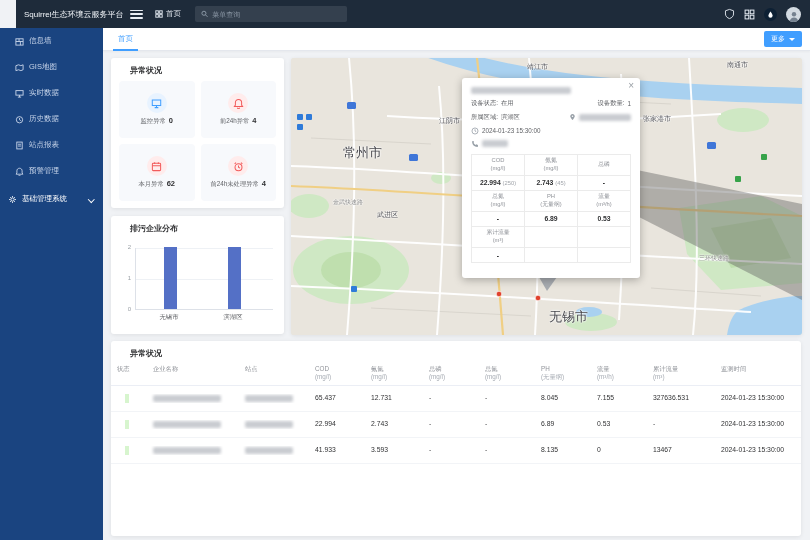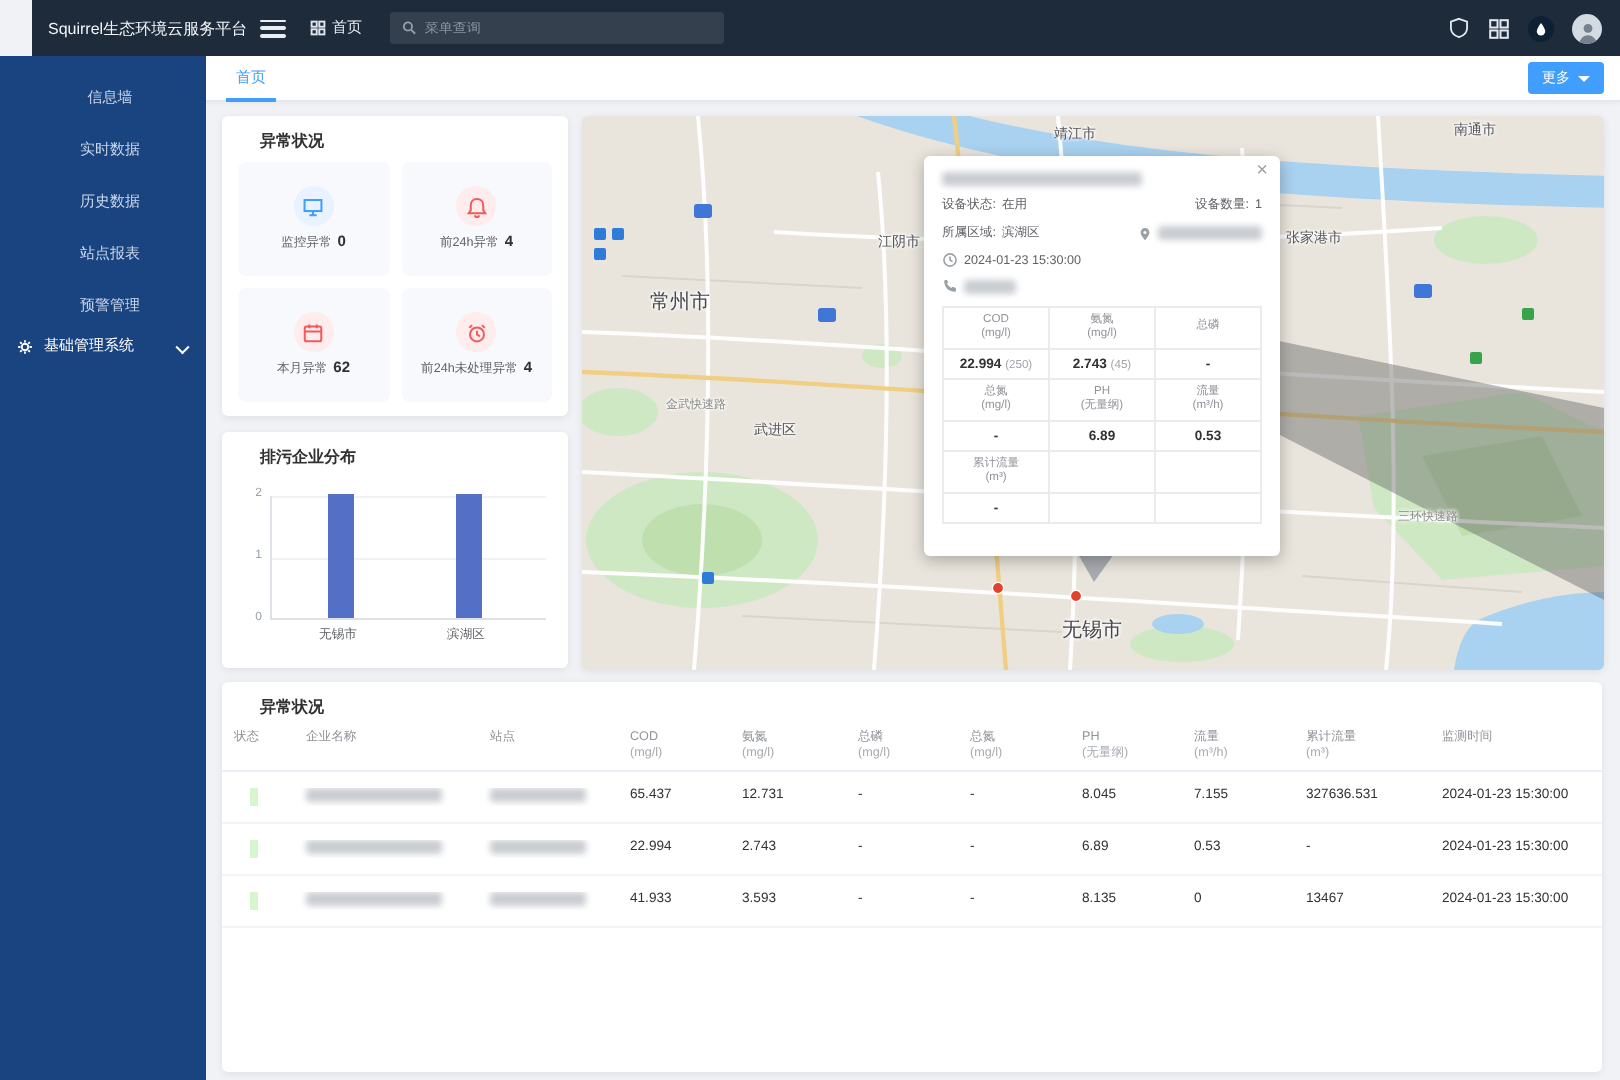--- a/index.html
+++ b/index.html
@@ -5,32 +5,32 @@
   *{margin:0;padding:0;box-sizing:border-box;}
   body{font-family:"Liberation Sans","DejaVu Sans",sans-serif;background:#fff;}
   #app{position:relative;width:810px;height:540px;background:#f0f2f5;overflow:hidden;color:#303133;}
 
   
   #hdr{position:absolute;left:16px;top:0;width:810px;height:28px;background:#1e2b3a;display:flex;align-items:center;color:#fff;}
   .logo{width:106px;padding-left:8px;font-size:8px;white-space:nowrap;color:#f2f6fa;}
   .hamburger{width:13px;height:9px;margin-left:8px;display:flex;flex-direction:column;justify-content:space-between;cursor:pointer;}
   .hamburger i{display:block;height:1.5px;background:#e8edf3;border-radius:1px;}
   .crumb{display:flex;align-items:center;gap:3px;margin-left:12px;font-size:7.5px;color:#e6ebf2;}
-  .searchbox{margin-left:14px;display:flex;align-items:center;gap:4px;width:167px;height:16px;background:rgba(255,255,255,.1);border-radius:2px;padding:0 6px;}
+  .searchbox{margin-left:14px;display:flex;align-items:center;gap:4px;width:152px;height:16px;background:rgba(255,255,255,.1);border-radius:2px;padding:0 6px;}
   .searchbox input{background:transparent;border:none;outline:none;color:#cfd6df;font-size:7px;width:100%;}
   .searchbox input::placeholder{color:#8995a3;}
   .hdr-right{margin-left:auto;display:flex;align-items:center;gap:9px;padding-right:10px;}
   .drop-badge{width:13px;height:13px;border-radius:50%;background:#0d2034;display:flex;align-items:center;justify-content:center;}
   .avatar{width:15px;height:15px;border-radius:50%;background:#d3dae1;display:flex;align-items:flex-end;justify-content:center;overflow:hidden;}
   .caret-down{width:0;height:0;border-left:3px solid transparent;border-right:3px solid transparent;border-top:3.5px solid #cfd6df;}
 
   
   #sb{position:absolute;left:0;top:28px;width:103px;height:512px;background:#1a4480;}
   .sec{display:flex;align-items:center;gap:5px;padding:0 8px;height:30px;color:#fff;font-size:7.5px;cursor:pointer;}
-  .sitem{display:flex;align-items:center;gap:16px;padding:0 8px 0 15px;height:26px;color:#c9d6ea;font-size:7.5px;cursor:pointer;flex-direction:column;}
+  .sitem{display:flex;align-items:center;gap:5px;padding:0 8px 0 15px;height:26px;color:#c9d6ea;font-size:7.5px;cursor:pointer;}
   .chev{width:4.5px;height:4.5px;border-right:1px solid currentColor;border-bottom:1px solid currentColor;margin-left:auto;margin-right:2px;flex:none;}
   .chev.up{transform:rotate(-135deg);}
   .chev.down{transform:rotate(45deg);}
 
   
   #tabbar{position:absolute;left:103px;top:28px;width:707px;height:23px;background:#fff;border-bottom:1px solid #e4e7ed;box-shadow:0 1px 2px rgba(0,0,0,.04);}
   .tab{position:absolute;left:10px;bottom:-1px;padding:0 5px;font-size:7.5px;color:#409eff;line-height:21px;border-bottom:2px solid #409eff;cursor:pointer;}
   #moreBtn{position:absolute;right:8px;top:3px;height:16px;padding:0 7px;background:#409eff;color:#fff;border:none;border-radius:2px;font-size:7px;display:flex;align-items:center;gap:4px;cursor:pointer;}
   #moreBtn .caret-down{border-top-color:#fff;}
 
@@ -54,21 +54,21 @@
   .plot{position:absolute;left:24px;top:32px;width:138px;height:62px;border-left:1px solid #dde1e8;border-bottom:1px solid #dde1e8;}
   .gl{position:absolute;left:0;width:100%;border-top:1px solid #eef1f5;}
   .yt{position:absolute;left:4px;width:16px;text-align:right;font-size:6px;color:#9aa0a6;}
   .bar{position:absolute;bottom:0;width:13px;background:#5470c6;cursor:pointer;}
   .cat{position:absolute;top:97px;width:48px;text-align:center;font-size:6.3px;color:#606266;}
 
   
   #mapCard{left:291px;top:58px;width:511px;height:277px;overflow:hidden;border-radius:3px;background:#e9e5dd;cursor:grab;}
   #mapCard svg.base{position:absolute;left:0;top:0;}
   .mlabel{position:absolute;font-size:7px;color:#55555a;text-shadow:0 0 2px #fff,0 0 2px #fff,0 0 2px #fff;white-space:nowrap;z-index:2;}
-  .mlabel.big{font-size:10px;color:#46464b;}
+  .mlabel.big{font-size:13px;color:#46464b;margin-left:18px;}
   .mlabel.road{font-size:6px;color:#8a8a8a;}
 
   
   #popup{position:absolute;left:171px;top:20px;width:178px;height:200px;background:#fff;border-radius:3px;box-shadow:0 2px 8px rgba(0,0,0,.28);padding:8px 9px;z-index:5;font-size:6.3px;color:#606266;}
   .p-close{position:absolute;right:6px;top:2px;font-size:10px;color:#9aa0a6;cursor:pointer;line-height:12px;}
   .p-row{display:flex;justify-content:space-between;align-items:center;margin-top:5px;}
   .p-left,.p-right{display:flex;align-items:center;gap:3px;}
   .p-table{margin-top:6px;border-collapse:collapse;width:100%;table-layout:fixed;}
   .p-table td{border:1px solid #ebebeb;text-align:center;vertical-align:middle;}
   .ph td{padding:2.5px 0;font-size:5.8px;color:#909399;line-height:1.3;}
@@ -154,20 +154,26 @@
       <svg width="9" height="9" viewBox="0 0 10 10">
           <g fill="none" stroke="#c9d6ea" stroke-width="1">
             <rect x="1" y="2" width="8" height="7"></rect>
             <path d="M1,5h8 M4.5,2v3 M6,5v4"></path>
           </g>
         </svg>
       <span>信息墙</span>
     </div>
     <div class="sitem">
       <svg width="9" height="9" viewBox="0 0 10 10">
+          <path d="M1,3 L4,2 L6.5,3 L9,2 V7.5 L6.5,8.5 L4,7.5 L1,8.5 Z" fill="none" stroke="#c9d6ea" stroke-width="1"></path>
+        </svg>
+      <span>GIS地图</span>
+    </div>
+    <div class="sitem">
+      <svg width="9" height="9" viewBox="0 0 10 10">
           <g fill="none" stroke="#c9d6ea" stroke-width="1">
             <rect x="1" y="1.8" width="8" height="5"></rect>
             <path d="M3.2,9h3.6 M5,6.8V9"></path>
           </g>
         </svg>
       <span>实时数据</span>
     </div>
     <div class="sitem">
       <svg width="9" height="9" viewBox="0 0 10 10">
           <g fill="none" stroke="#c9d6ea" stroke-width="1">

